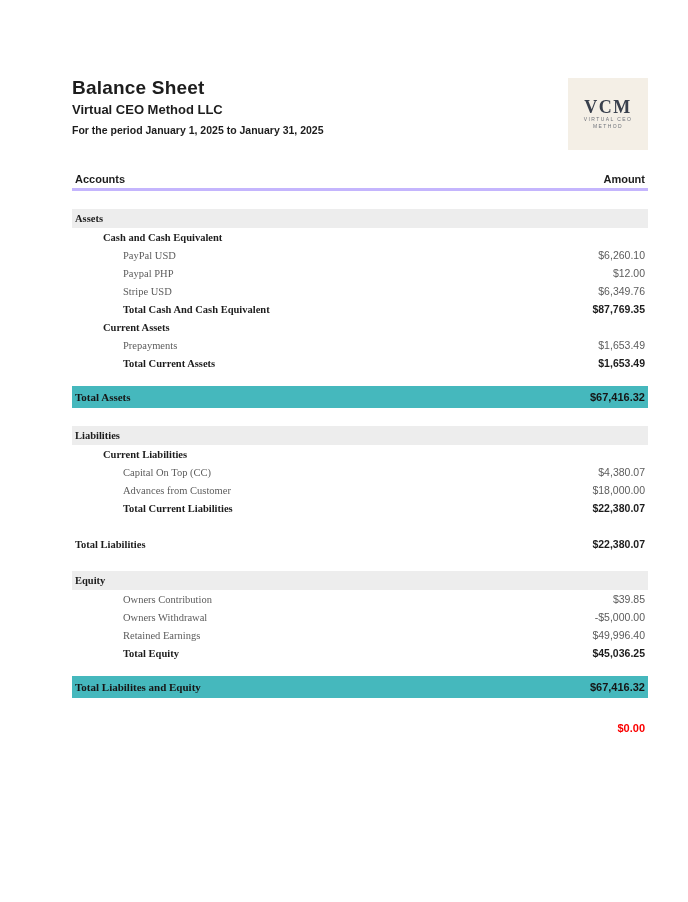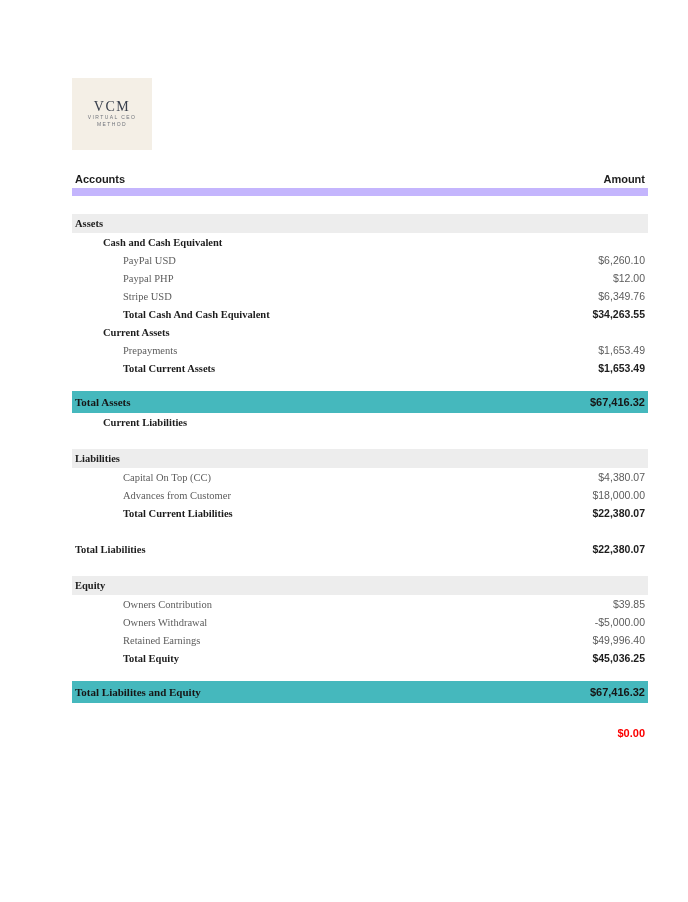--- a/index.html
+++ b/index.html
@@ -58,41 +58,42 @@
     height:72px;
     background:var(--logo-cream);
     display:flex;
     flex-direction:column;
     align-items:center;
     justify-content:center;
     flex:0 0 auto;
   }
   .logo-acronym{
     font-family:"Liberation Serif","DejaVu Serif",serif;
-    font-size:14px;
+    font-size:18px;
     line-height:1;
     letter-spacing:1.5px;
     color:#39404d;
+    font-weight:bold;
   }
   .logo-sub{
     font-size:5px;
     letter-spacing:1.4px;
     line-height:1.5;
     color:#70747c;
     text-align:center;
     white-space:nowrap;
   }
 
   
   .col-header{
     display:flex;
     justify-content:space-between;
     align-items:flex-end;
     padding:0 3px 3px 3px;
-    border-bottom:8px solid #c4b5fd;
+    border-bottom:3px solid #c4b5fd;
     font-size:11px;
     font-weight:bold;
     margin-bottom:18px;
   }
   .row{
     display:flex;
     justify-content:space-between;
     align-items:center;
     height:18px;
     padding:0 3px;
@@ -133,20 +134,25 @@
     color:var(--check-red);
   }
 </style>
 </head>
 <body>
 
 <div class="page">
   <div class="content">
 
     <div class="report-header">
+      <div class="title-block">
+        <h1>Balance Sheet</h1>
+        <div class="company">Virtual CEO Method LLC</div>
+        <div class="period">For the period January 1, 2025 to January 31, 2025</div>
+      </div>
       <div class="logo">
         <div class="logo-acronym">VCM</div>
         <div class="logo-sub">VIRTUAL CEO</div>
         <div class="logo-sub">METHOD</div>
       </div>
     </div>
 
     <div class="col-header">
       <span>Accounts</span>
       <span>Amount</span>
@@ -167,46 +173,46 @@
     <div class="row detail">
       <span class="label">Paypal PHP</span>
       <span class="amount">$12.00</span>
     </div>
     <div class="row detail">
       <span class="label">Stripe USD</span>
       <span class="amount">$6,349.76</span>
     </div>
     <div class="row total">
       <span class="label">Total Cash And Cash Equivalent</span>
-      <span class="amount">$34,263.55</span>
+      <span class="amount">$87,769.35</span>
     </div>
     <div class="row subsection">
       <span class="label">Current Assets</span>
       <span class="amount"></span>
     </div>
     <div class="row detail">
       <span class="label">Prepayments</span>
       <span class="amount">$1,653.49</span>
     </div>
     <div class="row total">
       <span class="label">Total Current Assets</span>
       <span class="amount">$1,653.49</span>
     </div>
 
     <div class="row grand mt14">
       <span class="label">Total Assets</span>
       <span class="amount">$67,416.32</span>
     </div>
 
+    <div class="row section mt18">
+      <span class="label">Liabilities</span>
+      <span class="amount"></span>
+    </div>
     <div class="row subsection">
       <span class="label">Current Liabilities</span>
-      <span class="amount"></span>
-    </div>
-    <div class="row section mt18">
-      <span class="label">Liabilities</span>
       <span class="amount"></span>
     </div>
     <div class="row detail">
       <span class="label">Capital On Top (CC)</span>
       <span class="amount">$4,380.07</span>
     </div>
     <div class="row detail">
       <span class="label">Advances from Customer</span>
       <span class="amount">$18,000.00</span>
     </div>

